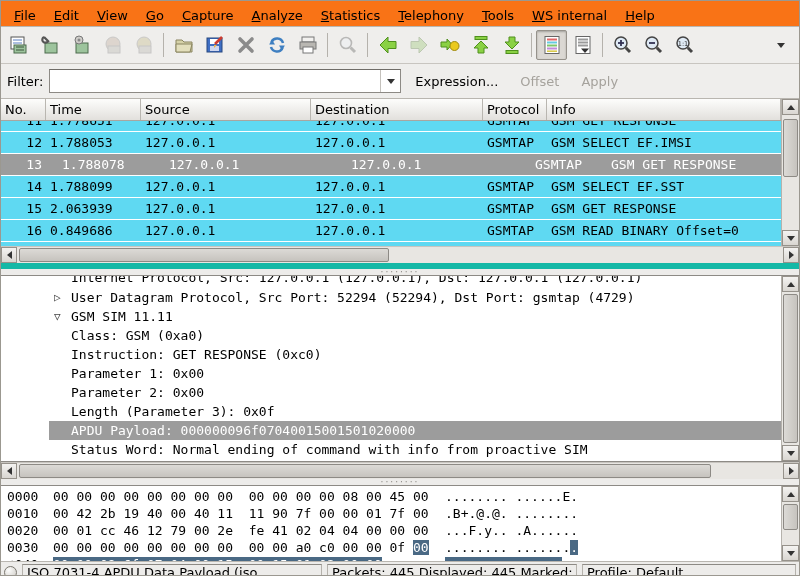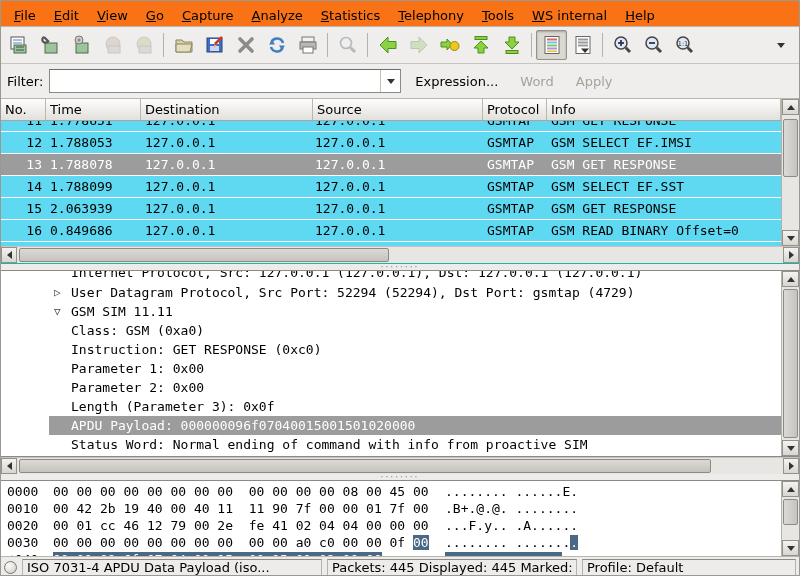--- a/index.html
+++ b/index.html
@@ -23,29 +23,29 @@
 
   
   .filterbar { height:35px; display:flex; align-items:center; padding:0 6px; background:#efeeec; border-bottom:1px solid #b9b6b0; flex:none; gap:6px; }
   .filter-entry { width:352px; height:24px; background:#fff; border:1px solid #8d8a85; border-top-color:#6f6c67; display:flex; }
   .filter-input { flex:1; border:none; outline:none; font:13px "DejaVu Sans",sans-serif; padding:0 4px; background:transparent; }
   .combo-arrow { width:20px; display:flex; align-items:center; justify-content:center; border-left:1px solid #c4c1bc; }
   .flat-btn { padding:4px 8px; color:#000; }
   .flat-btn.disabled { color:#a5a29c; }
 
   
-  .plist { flex:none; display:flex; flex-direction:column; background:#0369a1; border-bottom:1px solid #14b8a6; }
+  .plist { flex:none; display:flex; flex-direction:column; background:#0369a1; border-bottom:6px solid #14b8a6; }
   .pl-top { display:flex; height:147px; }
   .pl-cols { flex:1; overflow:hidden; display:flex; flex-direction:column; }
   .pl-header { height:22px; display:flex; flex:none; background:linear-gradient(#fdfdfc,#e2e0dc); border-bottom:1px solid #a9a6a0; font-family:"DejaVu Sans",sans-serif; }
   .pl-h { padding:3px 4px; border-right:1px solid #b9b6b0; overflow:hidden; white-space:nowrap; }
   .c-no{width:45px;flex:none}.c-time{width:95px;flex:none}.c-src{width:170px;flex:none}.c-dst{width:172px;flex:none}.c-proto{width:64px;flex:none}.c-info{flex:1}
   .pl-body { flex:1; overflow:hidden; background:#fff; }
   .prow { height:22px; display:flex; align-items:center; background:#5fd9f2; border-bottom:1px solid #fff; font-family:"DejaVu Sans Mono","Liberation Mono",monospace; font-size:13px; white-space:nowrap; }
-  .prow.sel { background:#9c9c9c; color:#fff; }
+  .prow.sel { background:#9c9c9c; color:#fff;gap:12px; }
   .prow .c-no { text-align:right; padding-right:6px; }
   .prow .pcell { padding:0 4px; border-right:none; overflow:hidden; }
   .clip-row { height:11px; overflow:hidden; }
   .clip-row .prow { margin-top:-11px; }
   .clip-row2 { height:4px; overflow:hidden; }
 
   
   .vscroll { width:18px; flex:none; background:#e8e6e2; border-left:1px solid #b5b2ac; display:flex; flex-direction:column; }
   .vscroll .sbtn { height:16px; flex:none; background:linear-gradient(#f4f3f1,#d9d6d1); border:1px solid #96928b; display:flex; align-items:center; justify-content:center; }
   .vscroll .trough { flex:1; position:relative; }
@@ -310,32 +310,32 @@
 
   <div class="filterbar">
     <span>Filter:</span>
     <div class="filter-entry">
       <input class="filter-input" value="" style="">
       <div class="combo-arrow">
           <span class="tri-down"></span>
         </div>
     </div>
     <span class="flat-btn">Expression...</span>
-    <span class="flat-btn disabled">Word</span>
+    <span class="flat-btn disabled">Offset</span>
     <span class="flat-btn disabled">Apply</span>
   </div>
 
   <div class="plist">
     <div class="pl-top">
       <div class="pl-cols">
         <div class="pl-header">
           <div class="pl-h c-no">No.</div>
           <div class="pl-h c-time">Time</div>
+          <div class="pl-h c-src">Source</div>
           <div class="pl-h c-dst">Destination</div>
-          <div class="pl-h c-src">Source</div>
           <div class="pl-h c-proto">Protocol</div>
           <div class="pl-h c-info">Info</div>
         </div>
         <div class="pl-body">
           <div class="clip-row">
             <div class="prow">
               <div class="pcell c-no">11</div>
               <div class="pcell c-time">1.778651</div>
               <div class="pcell c-src">127.0.0.1</div>
               <div class="pcell c-dst">127.0.0.1</div>

